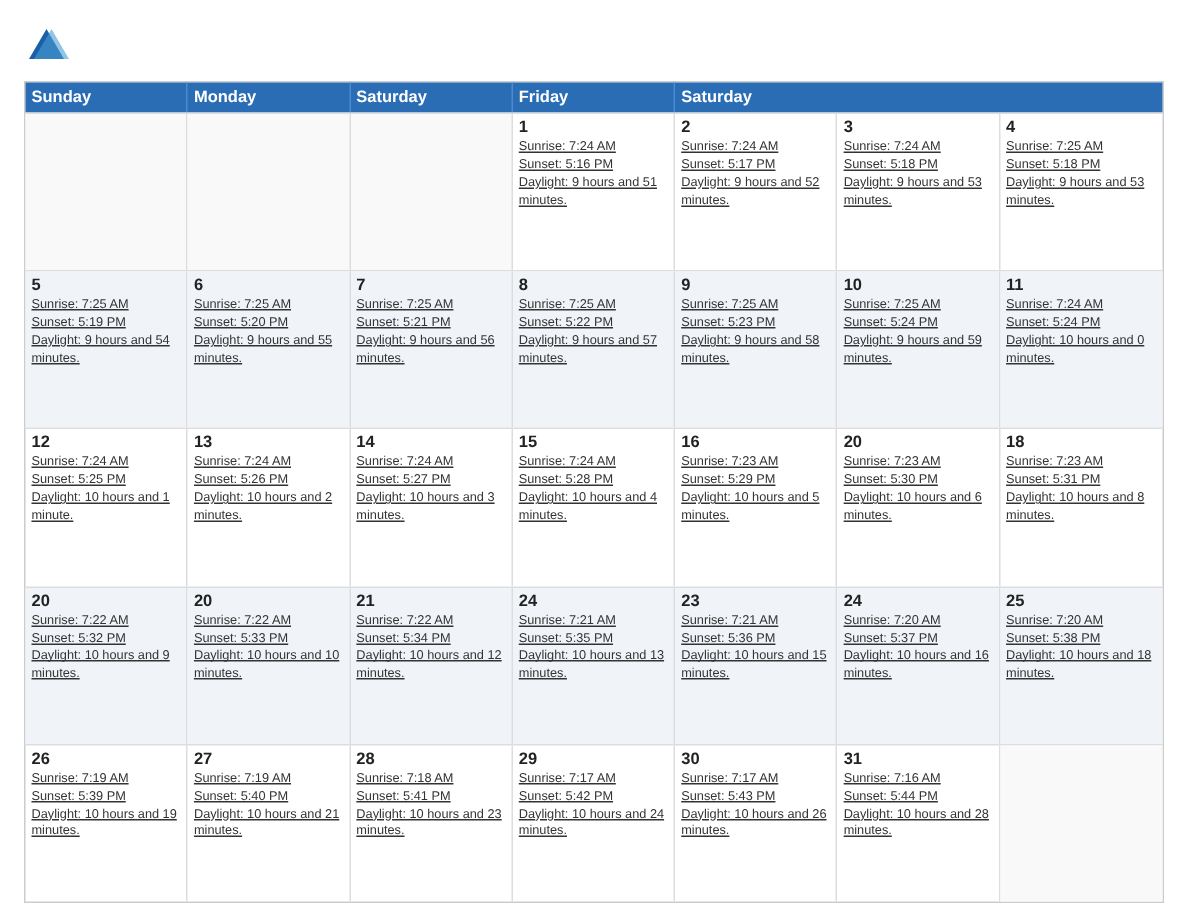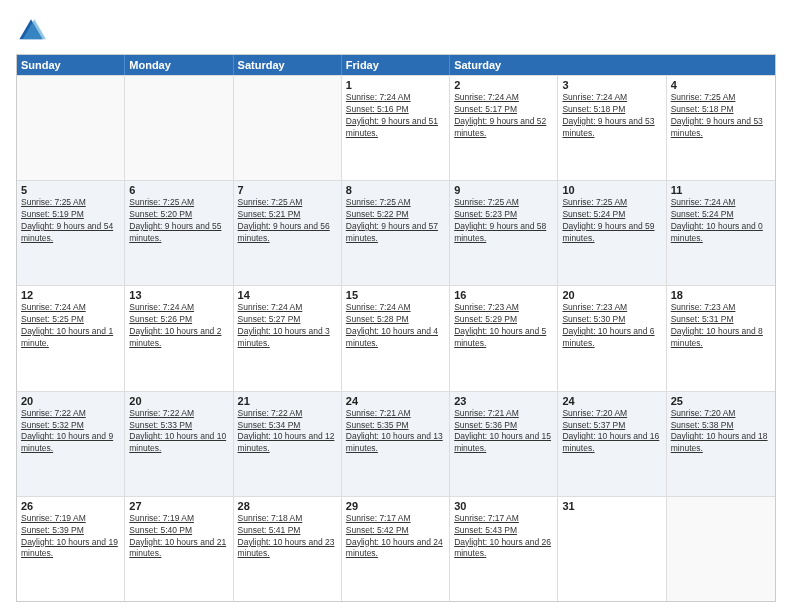--- a/index.html
+++ b/index.html
@@ -274,18 +274,19 @@
           <div class="cal-cell">
             <span class="day-num">29</span>
             <div class="day-info">Sunrise: 7:17 AM<br>Sunset: 5:42 PM<br>Daylight: 10 hours and 24 minutes.</div>
           </div>
           <div class="cal-cell">
             <span class="day-num">30</span>
             <div class="day-info">Sunrise: 7:17 AM<br>Sunset: 5:43 PM<br>Daylight: 10 hours and 26 minutes.</div>
           </div>
           <div class="cal-cell">
             <span class="day-num">31</span>
+            <div class="day-info">Sunrise: 7:16 AM<br>Sunset: 5:44 PM<br>Daylight: 10 hours and 28 minutes.</div>
           </div>
           <div class="cal-cell empty"></div>
         </div>
       </div>
   </div>
 </div>
 
 </body></html>

